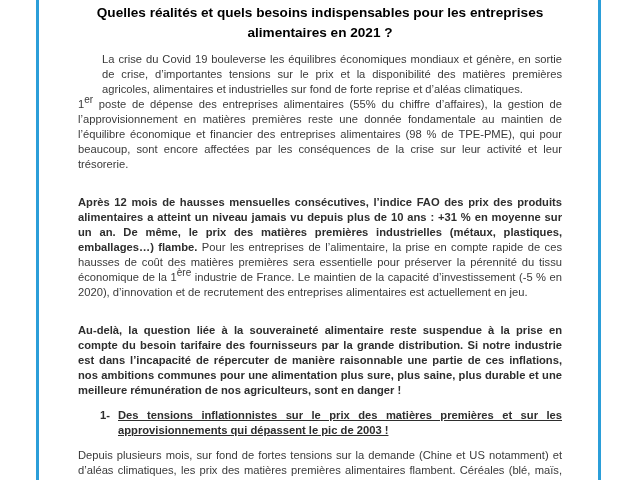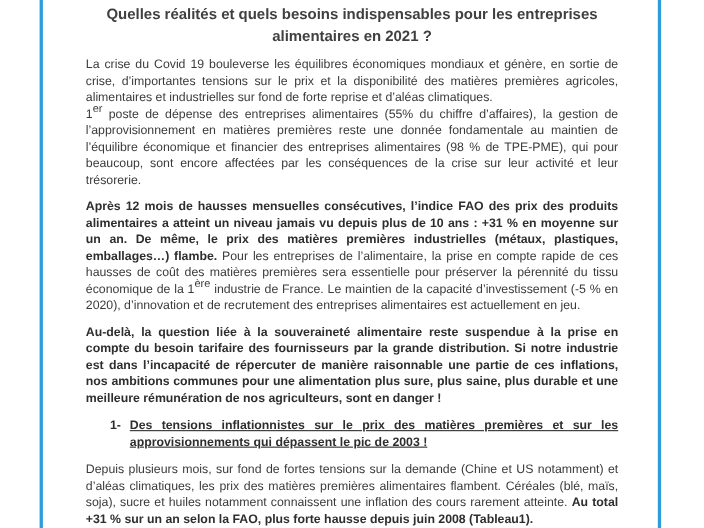--- a/index.html
+++ b/index.html
@@ -25,32 +25,32 @@
     width: 484px;
     color: #3a3a3a;
   }
   .doc-title {
     margin: 3px 0 0 0;
     padding: 0 10px;
     font-size: 13.6px;
     line-height: 20px;
     font-weight: 700;
     text-align: center;
-    color: #404040;
+    color: #000000;
   }
   .para {
     margin: 0;
     font-size: 11.2px;
     line-height: 15px;
     text-align: justify;
     color: #3a3a3a;
   }
   .para strong { color: #2e2e2e; }
-  .mt-first { margin-top: 9px; }
-  .mt       { margin-top: 9px; }
+  .mt-first { margin-top: 9px; margin-left: 24px; }
+  .mt       { margin-top: 23px; }
   .mt-lg    { margin-top: 10px; }
   sup { font-size: 10px; line-height: 0; vertical-align: super; }
   .section-item {
     margin-top: 10px;
     padding-left: 22px;
     display: flex;
     font-size: 11.2px;
     line-height: 15px;
     font-weight: 700;
     color: #2e2e2e;

